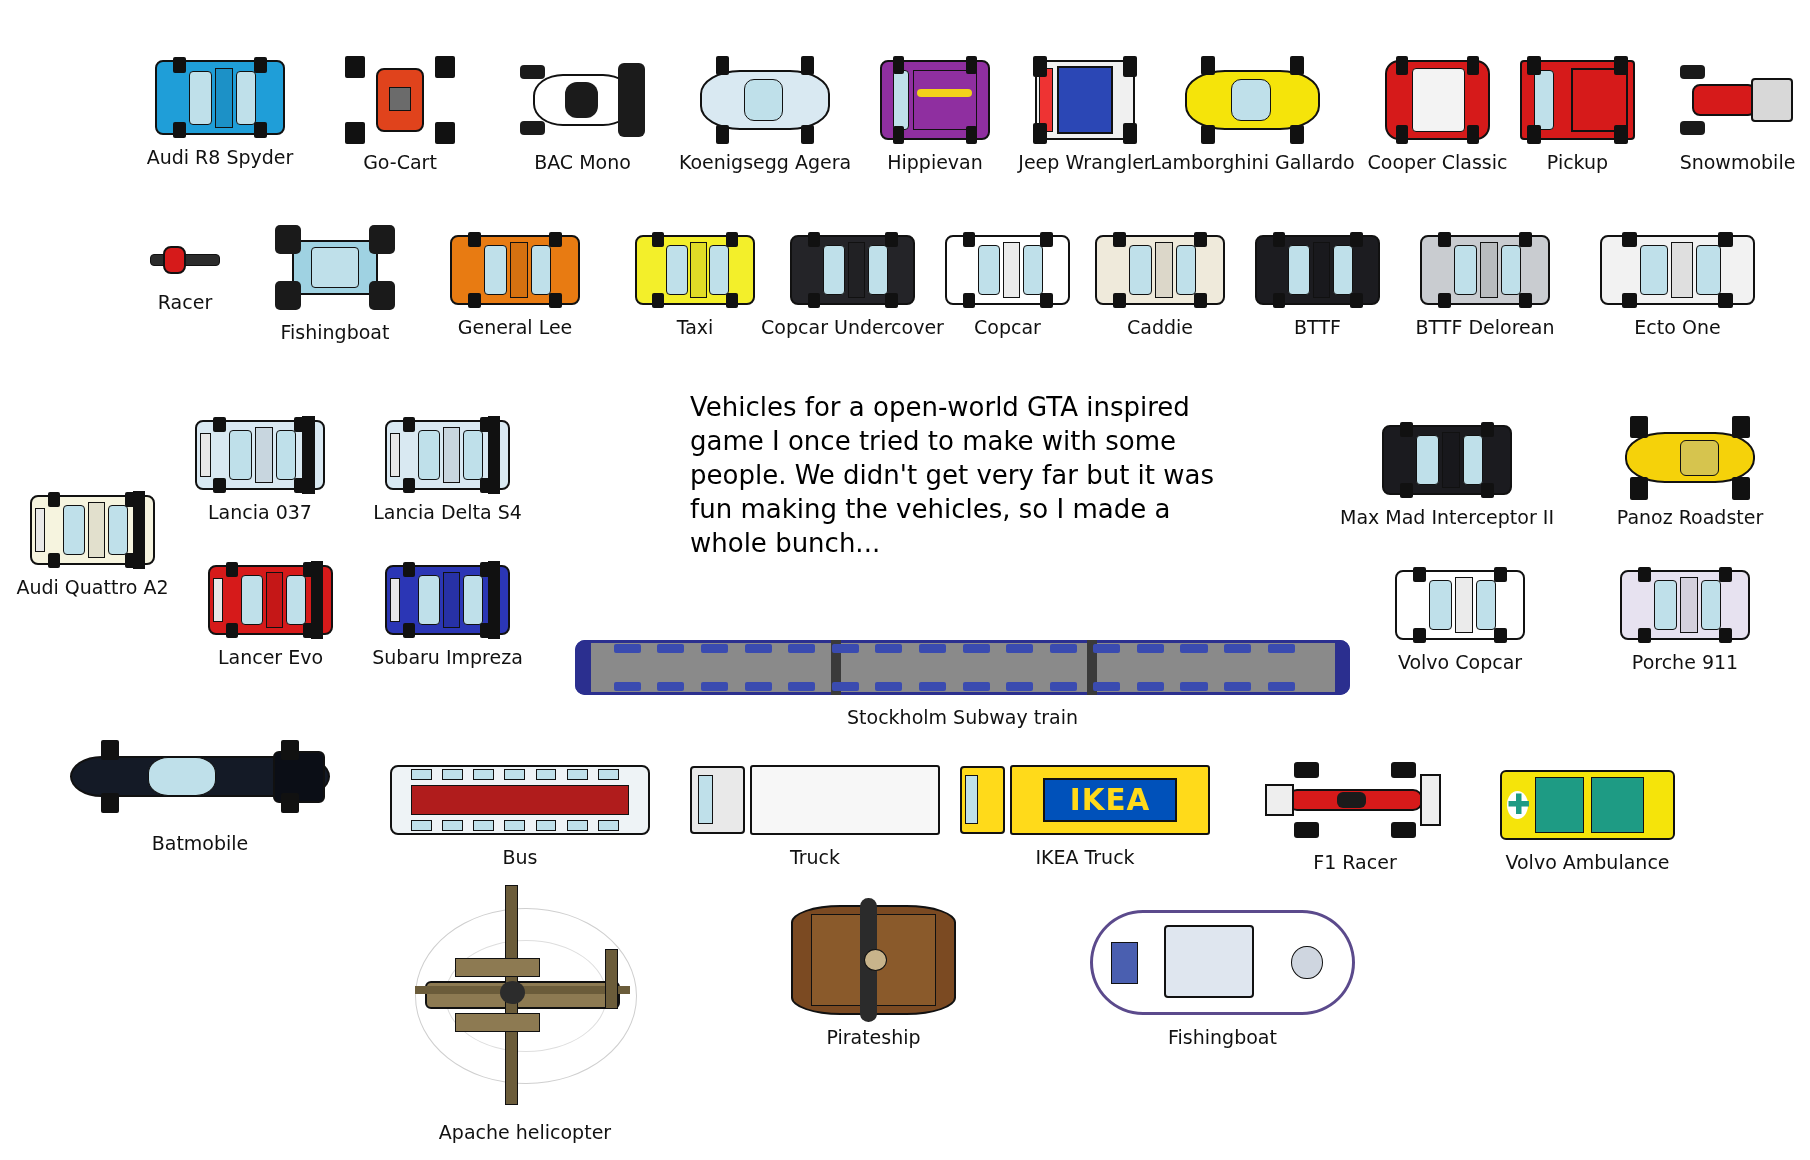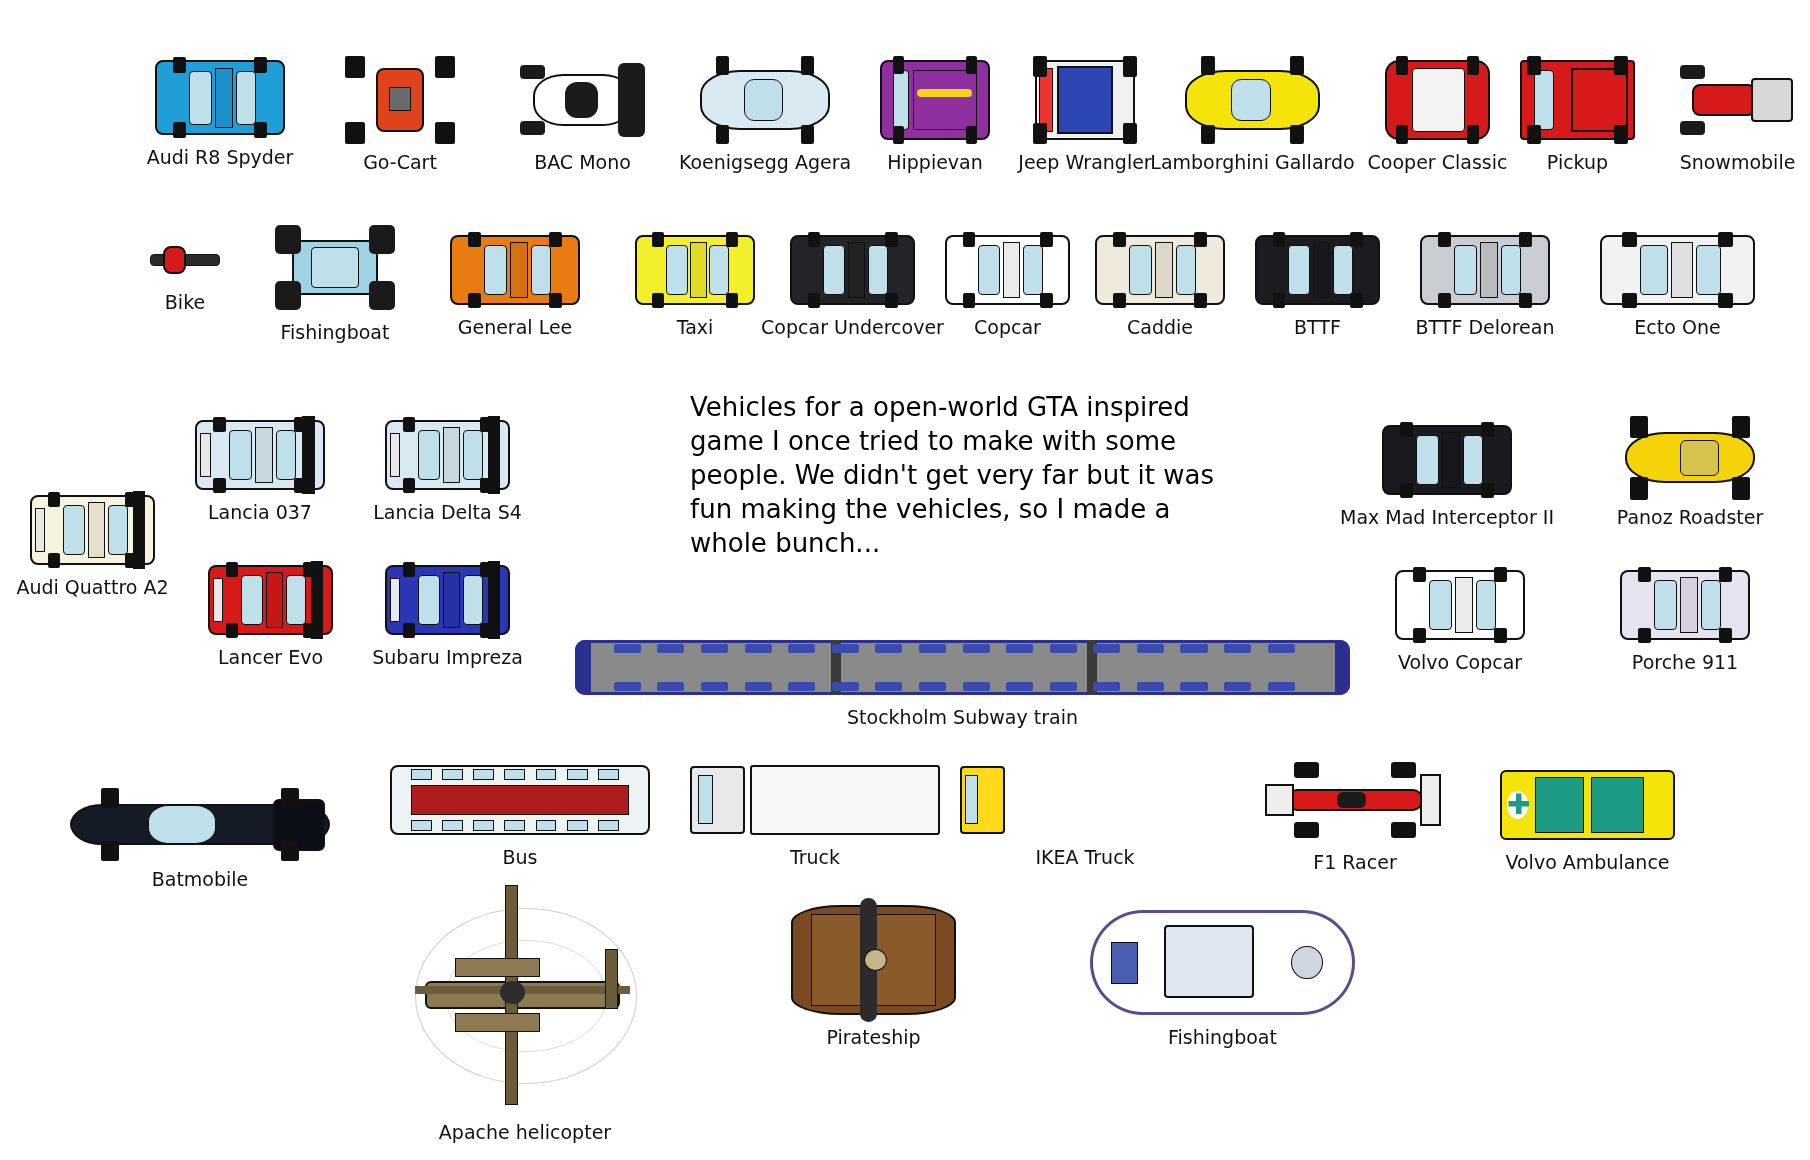--- a/index.html
+++ b/index.html
@@ -182,21 +182,21 @@
         <div style="position:absolute;left:0;top:4.8px;width:25.3px;height:14.399999999999999px;background:#1a1a1a;border-radius:4px;"></div>
         <div style="position:absolute;left:0;top:60.8px;width:25.3px;height:14.399999999999999px;background:#1a1a1a;border-radius:4px;"></div>
       </div>
       <div class="sprite-label">Snowmobile</div>
     </div>
     <div class="sprite-cell" style="left: 150px; top: 240px; width: 70px;">
       <div class="sprite-art" style="width: 70px; height: 40px;">
         <div style="position:absolute;left:0;top:14.399999999999999px;width:70px;height:11.200000000000001px;background:#2b2b2b;border:1px solid #111111;box-sizing:border-box;border-radius:4px;"></div>
         <div style="position:absolute;left:12.6px;top:6.4px;width:23.8px;height:27.200000000000003px;background:#d61a1a;border:2px solid #111111;box-sizing:border-box;border-radius:8px;"></div>
       </div>
-      <div class="sprite-label">Bike</div>
+      <div class="sprite-label">Racer</div>
     </div>
     <div class="sprite-cell" style="left: 275px; top: 225px; width: 120px;">
       <div class="sprite-art" style="width: 120px; height: 85px;">
         <div style="position:absolute;left:16.8px;top:15.299999999999999px;width:86.39999999999999px;height:54.4px;background:#9fd2e2;border:2px solid #111111;box-sizing:border-box;border-radius:6px;"></div>
         <div class="glass" style="left:36px;top:22.1px;width:48px;height:40.8px;border-radius:4px;"></div>
         <div style="position:absolute;left:0px;top:0;width:26.4px;height:28.900000000000002px;background:#1a1a1a;border-radius:5px;"></div>
         <div style="position:absolute;left:0px;top:56.1px;width:26.4px;height:28.900000000000002px;background:#1a1a1a;border-radius:5px;"></div>
         <div style="position:absolute;left:93.60000000000001px;top:0;width:26.4px;height:28.900000000000002px;background:#1a1a1a;border-radius:5px;"></div>
         <div style="position:absolute;left:93.60000000000001px;top:56.1px;width:26.4px;height:28.900000000000002px;background:#1a1a1a;border-radius:5px;"></div>
       </div>
@@ -466,21 +466,21 @@
         <div style="position:absolute;left:561.875px;top:41.8px;width:27.125000000000004px;height:8.8px;background:#3a4bb0;border-radius:2px;"></div>
         <div style="position:absolute;left:605.46875px;top:4.4px;width:27.125000000000004px;height:8.8px;background:#3a4bb0;border-radius:2px;"></div>
         <div style="position:absolute;left:605.46875px;top:41.8px;width:27.125000000000004px;height:8.8px;background:#3a4bb0;border-radius:2px;"></div>
         <div style="position:absolute;left:649.0625px;top:4.4px;width:27.125000000000004px;height:8.8px;background:#3a4bb0;border-radius:2px;"></div>
         <div style="position:absolute;left:649.0625px;top:41.8px;width:27.125000000000004px;height:8.8px;background:#3a4bb0;border-radius:2px;"></div>
         <div style="position:absolute;left:692.65625px;top:4.4px;width:27.125000000000004px;height:8.8px;background:#3a4bb0;border-radius:2px;"></div>
         <div style="position:absolute;left:692.65625px;top:41.8px;width:27.125000000000004px;height:8.8px;background:#3a4bb0;border-radius:2px;"></div>
       </div>
       <div class="sprite-label">Stockholm Subway train</div>
     </div>
-    <div class="sprite-cell" style="left: 70px; top: 792px; width: 260px;">
+    <div class="sprite-cell" style="left: 70px; top: 744px; width: 260px; gap: 12px;">
       <div class="sprite-art" style="width: 260px; height: 65px;">
         <div style="position:absolute;left:0;top:11.7px;width:260px;height:41.6px;background:#141a26;border:2px solid #111111;box-sizing:border-box;border-radius:40px/26px;"></div>
         <div class="glass" style="left:78px;top:13px;width:67.60000000000001px;height:39px;border-radius:20px/16px;"></div>
         <div style="position:absolute;left:202.8px;top:6.5px;width:52px;height:52px;background:#0b0e16;border:2px solid #111111;box-sizing:border-box;border-radius:6px;"></div>
         <div class="wheel" style="left:31.2px;top:-3.9000000000000004px;width:18.200000000000003px;height:19.5px;"></div>
         <div class="wheel" style="left:31.2px;top:49.4px;width:18.200000000000003px;height:19.5px;"></div>
         <div class="wheel" style="left:210.60000000000002px;top:-3.9000000000000004px;width:18.200000000000003px;height:19.5px;"></div>
         <div class="wheel" style="left:210.60000000000002px;top:49.4px;width:18.200000000000003px;height:19.5px;"></div>
       </div>
       <div class="sprite-label">Batmobile</div>
@@ -511,20 +511,23 @@
         <div style="position:absolute;left:0;top:1.4000000000000001px;width:55px;height:67.2px;background:#e9e9e9;border:2px solid #111111;box-sizing:border-box;border-radius:4px;"></div>
         <div class="glass" style="left:7.5px;top:9.8px;width:15px;height:49px;"></div>
         <div style="position:absolute;left:60px;top:0;width:190px;height:70px;background:#f7f7f7;border:2px solid #111111;box-sizing:border-box;border-radius:3px;"></div>
       </div>
       <div class="sprite-label">Truck</div>
     </div>
     <div class="sprite-cell" style="left: 960px; top: 765px; width: 250px;">
       <div class="sprite-art" style="width: 250px; height: 70px;">
         <div style="position:absolute;left:0;top:1.4000000000000001px;width:45px;height:67.2px;background:#ffda1a;border:2px solid #111111;box-sizing:border-box;border-radius:4px;"></div>
         <div class="glass" style="left:5px;top:9.8px;width:12.5px;height:49px;"></div>
+        <div style="position:absolute;left:50px;top:0;width:200px;height:70px;background:#ffda1a;border:2px solid #111111;box-sizing:border-box;border-radius:3px;display:flex;align-items:center;justify-content:center;">
+          <div style="width:130px;height:40.599999999999994px;background:#0051ba;border:2px solid #111111;display:flex;align-items:center;justify-content:center;color:#ffda1a;font-weight:bold;font-size:29.4px;font-family:&quot;DejaVu Sans&quot;, sans-serif;letter-spacing:1px;">IKEA</div>
+        </div>
       </div>
       <div class="sprite-label">IKEA Truck</div>
     </div>
     <div class="sprite-cell" style="left: 1265px; top: 760px; width: 180px;">
       <div class="sprite-art" style="width: 180px; height: 80px;">
         <div style="position:absolute;left:21.599999999999998px;top:28.799999999999997px;width:136.8px;height:22.400000000000002px;background:#d61a1a;border:2px solid #111111;box-sizing:border-box;border-radius:10px;"></div>
         <div style="position:absolute;left:72px;top:32px;width:28.8px;height:16px;background:#1b1b1b;border-radius:6px;"></div>
         <div style="position:absolute;left:0px;top:24px;width:28.8px;height:32px;background:#eee;border:2px solid #111111;box-sizing:border-box;"></div>
         <div style="position:absolute;left:154.8px;top:14.399999999999999px;width:21.599999999999998px;height:51.2px;background:#eee;border:2px solid #111111;box-sizing:border-box;"></div>
         <div style="position:absolute;left:28.8px;top:1.6px;width:25.200000000000003px;height:16px;background:#111;border-radius:3px;"></div>

